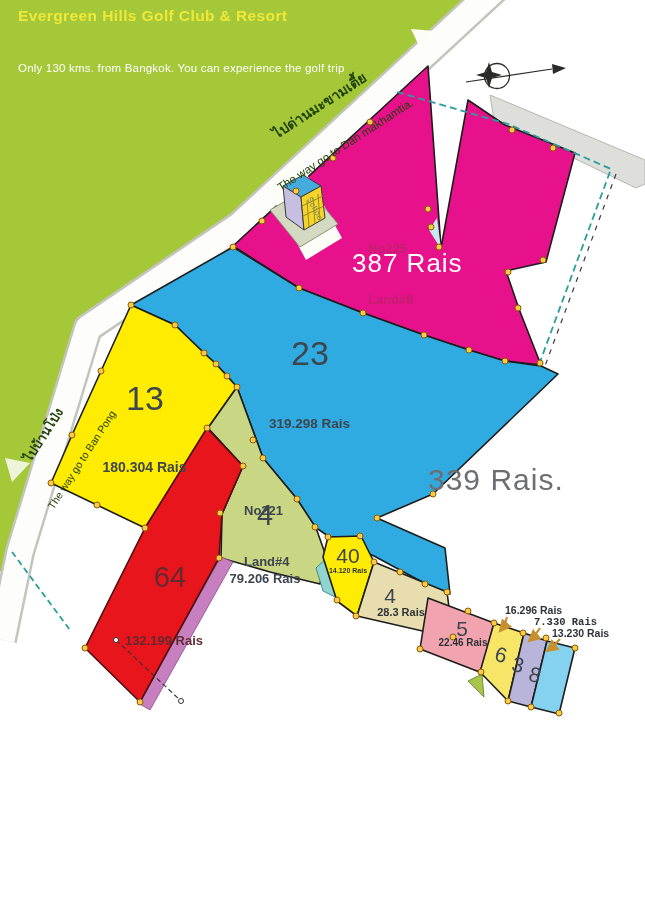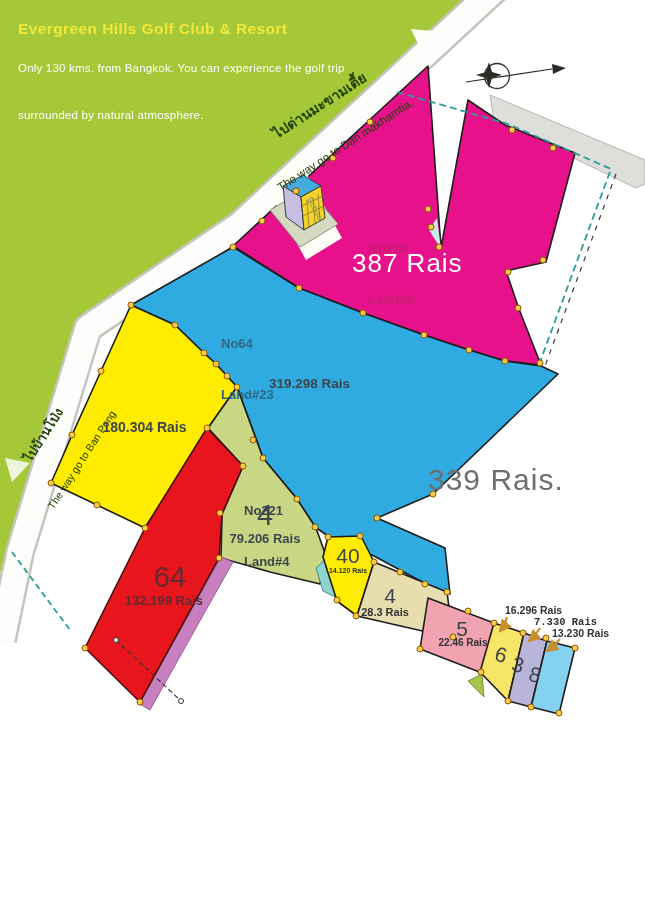--- a/index.html
+++ b/index.html
@@ -1,30 +1,30 @@
 <!DOCTYPE html>
 <html><head>
 <meta charset="utf-8">
 <style>
   html,body{margin:0;padding:0;background:#ffffff;}
   #poster{position:relative;width:645px;height:900px;background:#ffffff;overflow:hidden;
           font-family:"Liberation Sans", sans-serif;}
   #mapsvg{position:absolute;left:0;top:0;}
   .lbl{position:absolute;white-space:pre;line-height:1.05;}
   .ctr{text-align:center;}
-  .title{color:#f0e838;font-weight:bold;font-size:15.5px;letter-spacing:.4px;margin-top:13px;}
+  .title{color:#f0e838;font-weight:bold;font-size:15.5px;letter-spacing:.4px;}
   .desc{color:#ffffff;font-size:11.5px;line-height:15.5px;letter-spacing:.2px;}
   .roadlbl{color:#23400a;text-align:center;}
   .roadlbl .thai{font-weight:bold;font-size:14px;display:block;}
   .roadlbl .eng{font-size:11.5px;display:block;}
   .noland{font-size:13px;line-height:17px;font-weight:bold;}
   .bignum{font-size:34px;color:#3d464e;}
   .midnum{font-size:29px;color:#3d464e;}
   .smallnum{font-size:21px;color:#3d464e;}
-  .area{font-weight:bold;font-size:13.5px;color:#3d464e;}
+  .area{font-weight:bold;font-size:13.5px;color:#3d464e;margin-top:40px;}
   .white287{color:#ffffff;font-size:26px;letter-spacing:1px;}
   .gray815{color:#6d6e71;font-size:30px;letter-spacing:1px;}
   .tinyarea{font-weight:bold;color:#2f3338;}
   .school{font-size:8px;color:#7b8a68;letter-spacing:.5px;}
 </style>
 </head>
 <body>
 
 <div id="poster">
 
@@ -173,62 +173,59 @@
         <circle cx="481" cy="672" r="3"></circle>
     <circle cx="508" cy="701" r="3"></circle>
         <circle cx="531" cy="707" r="3"></circle>
         <circle cx="559" cy="713" r="3"></circle>
   </g>
 </svg>
 
 <div class="lbl title" style="left:18px;top:8px;">Evergreen Hills Golf Club &amp; Resort</div>
 <div class="lbl desc" style="left:18px;top:30px;">
   <div>Only 130 kms. from Bangkok. You can experience the golf trip</div>
-  <div>surrounded by natural atmosphere.</div>
 </div>
 
 <div class="lbl roadlbl" style="left:230px;top:62px;width:195px;transform:rotate(-33deg);">
   <span class="thai">ไปด่านมะขามเตี้ย</span>
   <span class="eng">The way go to Dan makhamtia.</span>
 </div>
 
 <div class="lbl roadlbl" style="left:-15px;top:388px;width:140px;transform:rotate(-57deg);">
   <span class="thai" style="font-size:13px;">ไปบ้านโป่ง</span>
   <span class="eng" style="font-size:10.5px;">The way go to Ban Pong</span>
 </div>
 
 <div class="lbl noland" style="left:356px;top:206px;color:#c2206f;margin-left:12px;">
   <div>No225</div>
   <div>Land#8</div>
 </div>
 <div class="lbl white287" style="left:352px;top:250px;">387 Rais</div>
 
-<div class="lbl noland" style="left:221px;top:301px;color:#2c6886;">
-  <div>No64</div>
-  <div>Land#23</div>
-</div>
+<div class="lbl bignum ctr" style="left:270px;top:336px;width:80px;">23</div>
 <div class="lbl area ctr" style="left:252px;top:377px;width:115px;">319.298 Rais</div>
 
+<div class="lbl bignum ctr" style="left:105px;top:381px;width:80px;">13</div>
 <div class="lbl area ctr" style="left:82px;top:420px;width:125px;font-size:14px;">180.304 Rais</div>
 
 <div class="lbl noland" style="left:244px;top:468px;color:#3d464e;">
   <div>No221</div>
   <div>Land#4</div>
 </div>
 <div class="lbl midnum ctr" style="left:245px;top:500px;width:40px;">4</div>
 <div class="lbl area ctr" style="left:222px;top:532px;width:86px;font-size:13px;text-align:center;">79.206 Rais</div>
 
 <div class="lbl midnum ctr" style="left:140px;top:562px;width:60px;color:#622a31;">64</div>
 <div class="lbl area ctr" style="left:108px;top:594px;width:112px;font-size:13px;color:#622a31;">132.199 Rais</div>
 
 <div class="lbl smallnum ctr" style="left:330px;top:545px;width:36px;">40</div>
 <div class="lbl tinyarea ctr" style="left:324px;top:567px;width:48px;font-size:7px;">14.120 Rais</div>
 
 <div class="lbl smallnum ctr" style="left:372px;top:585px;width:36px;">4</div>
-<div class="lbl tinyarea ctr" style="left:350px;top:607px;width:70px;font-size:11px;">28.3 Rais</div>
+<div class="lbl tinyarea ctr" style="left:366px;top:607px;width:70px;font-size:11px;">28.3 Rais</div>
 
 <div class="lbl smallnum ctr" style="left:444px;top:618px;width:36px;">5</div>
 <div class="lbl tinyarea ctr" style="left:430px;top:638px;width:66px;font-size:10px;">22.46 Rais</div>
 
 <div class="lbl smallnum ctr" style="left:488px;top:644px;width:26px;transform:rotate(15deg);">6</div>
 <div class="lbl smallnum ctr" style="left:505px;top:654px;width:26px;transform:rotate(15deg);">3</div>
 <div class="lbl smallnum ctr" style="left:522px;top:664px;width:26px;transform:rotate(15deg);">8</div>
 
 <div class="lbl tinyarea" style="left:505px;top:605px;font-size:10.5px;text-align:right;">16.296 Rais</div>
 <div class="lbl tinyarea" style="left:534px;top:617px;font-size:10.5px;font-family:Liberation Mono, monospace;">7.330 Rais</div>

